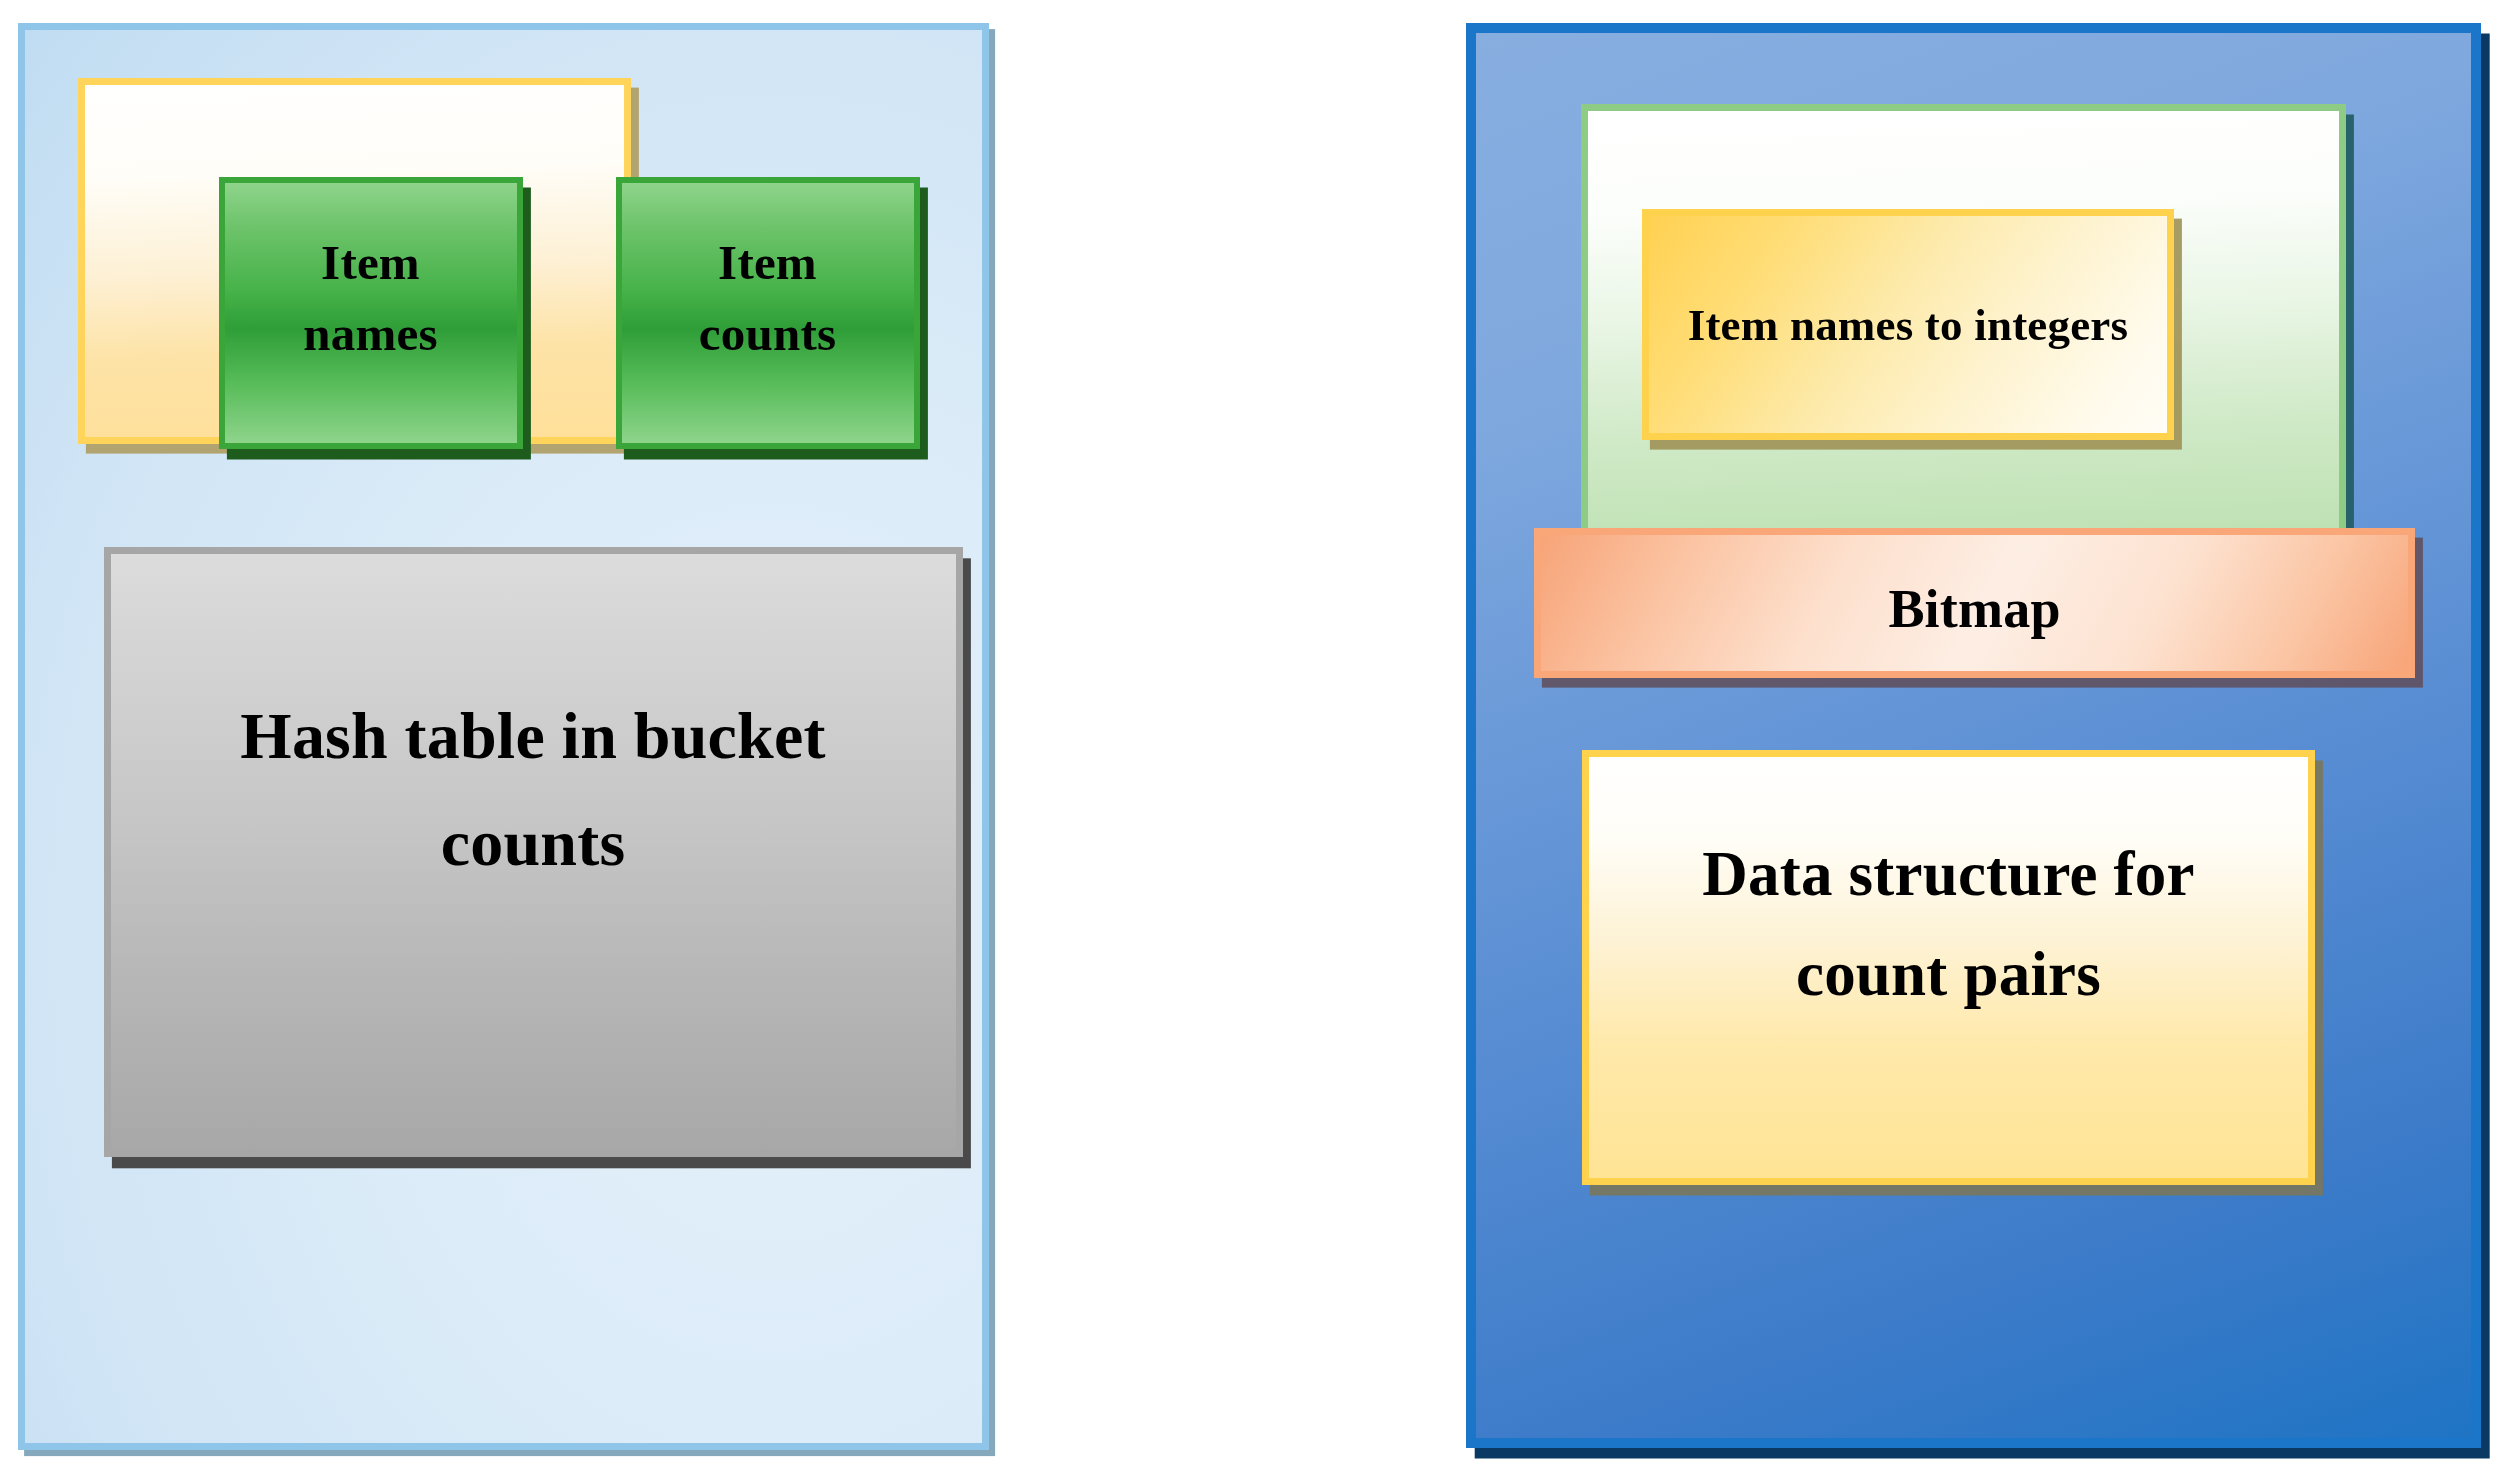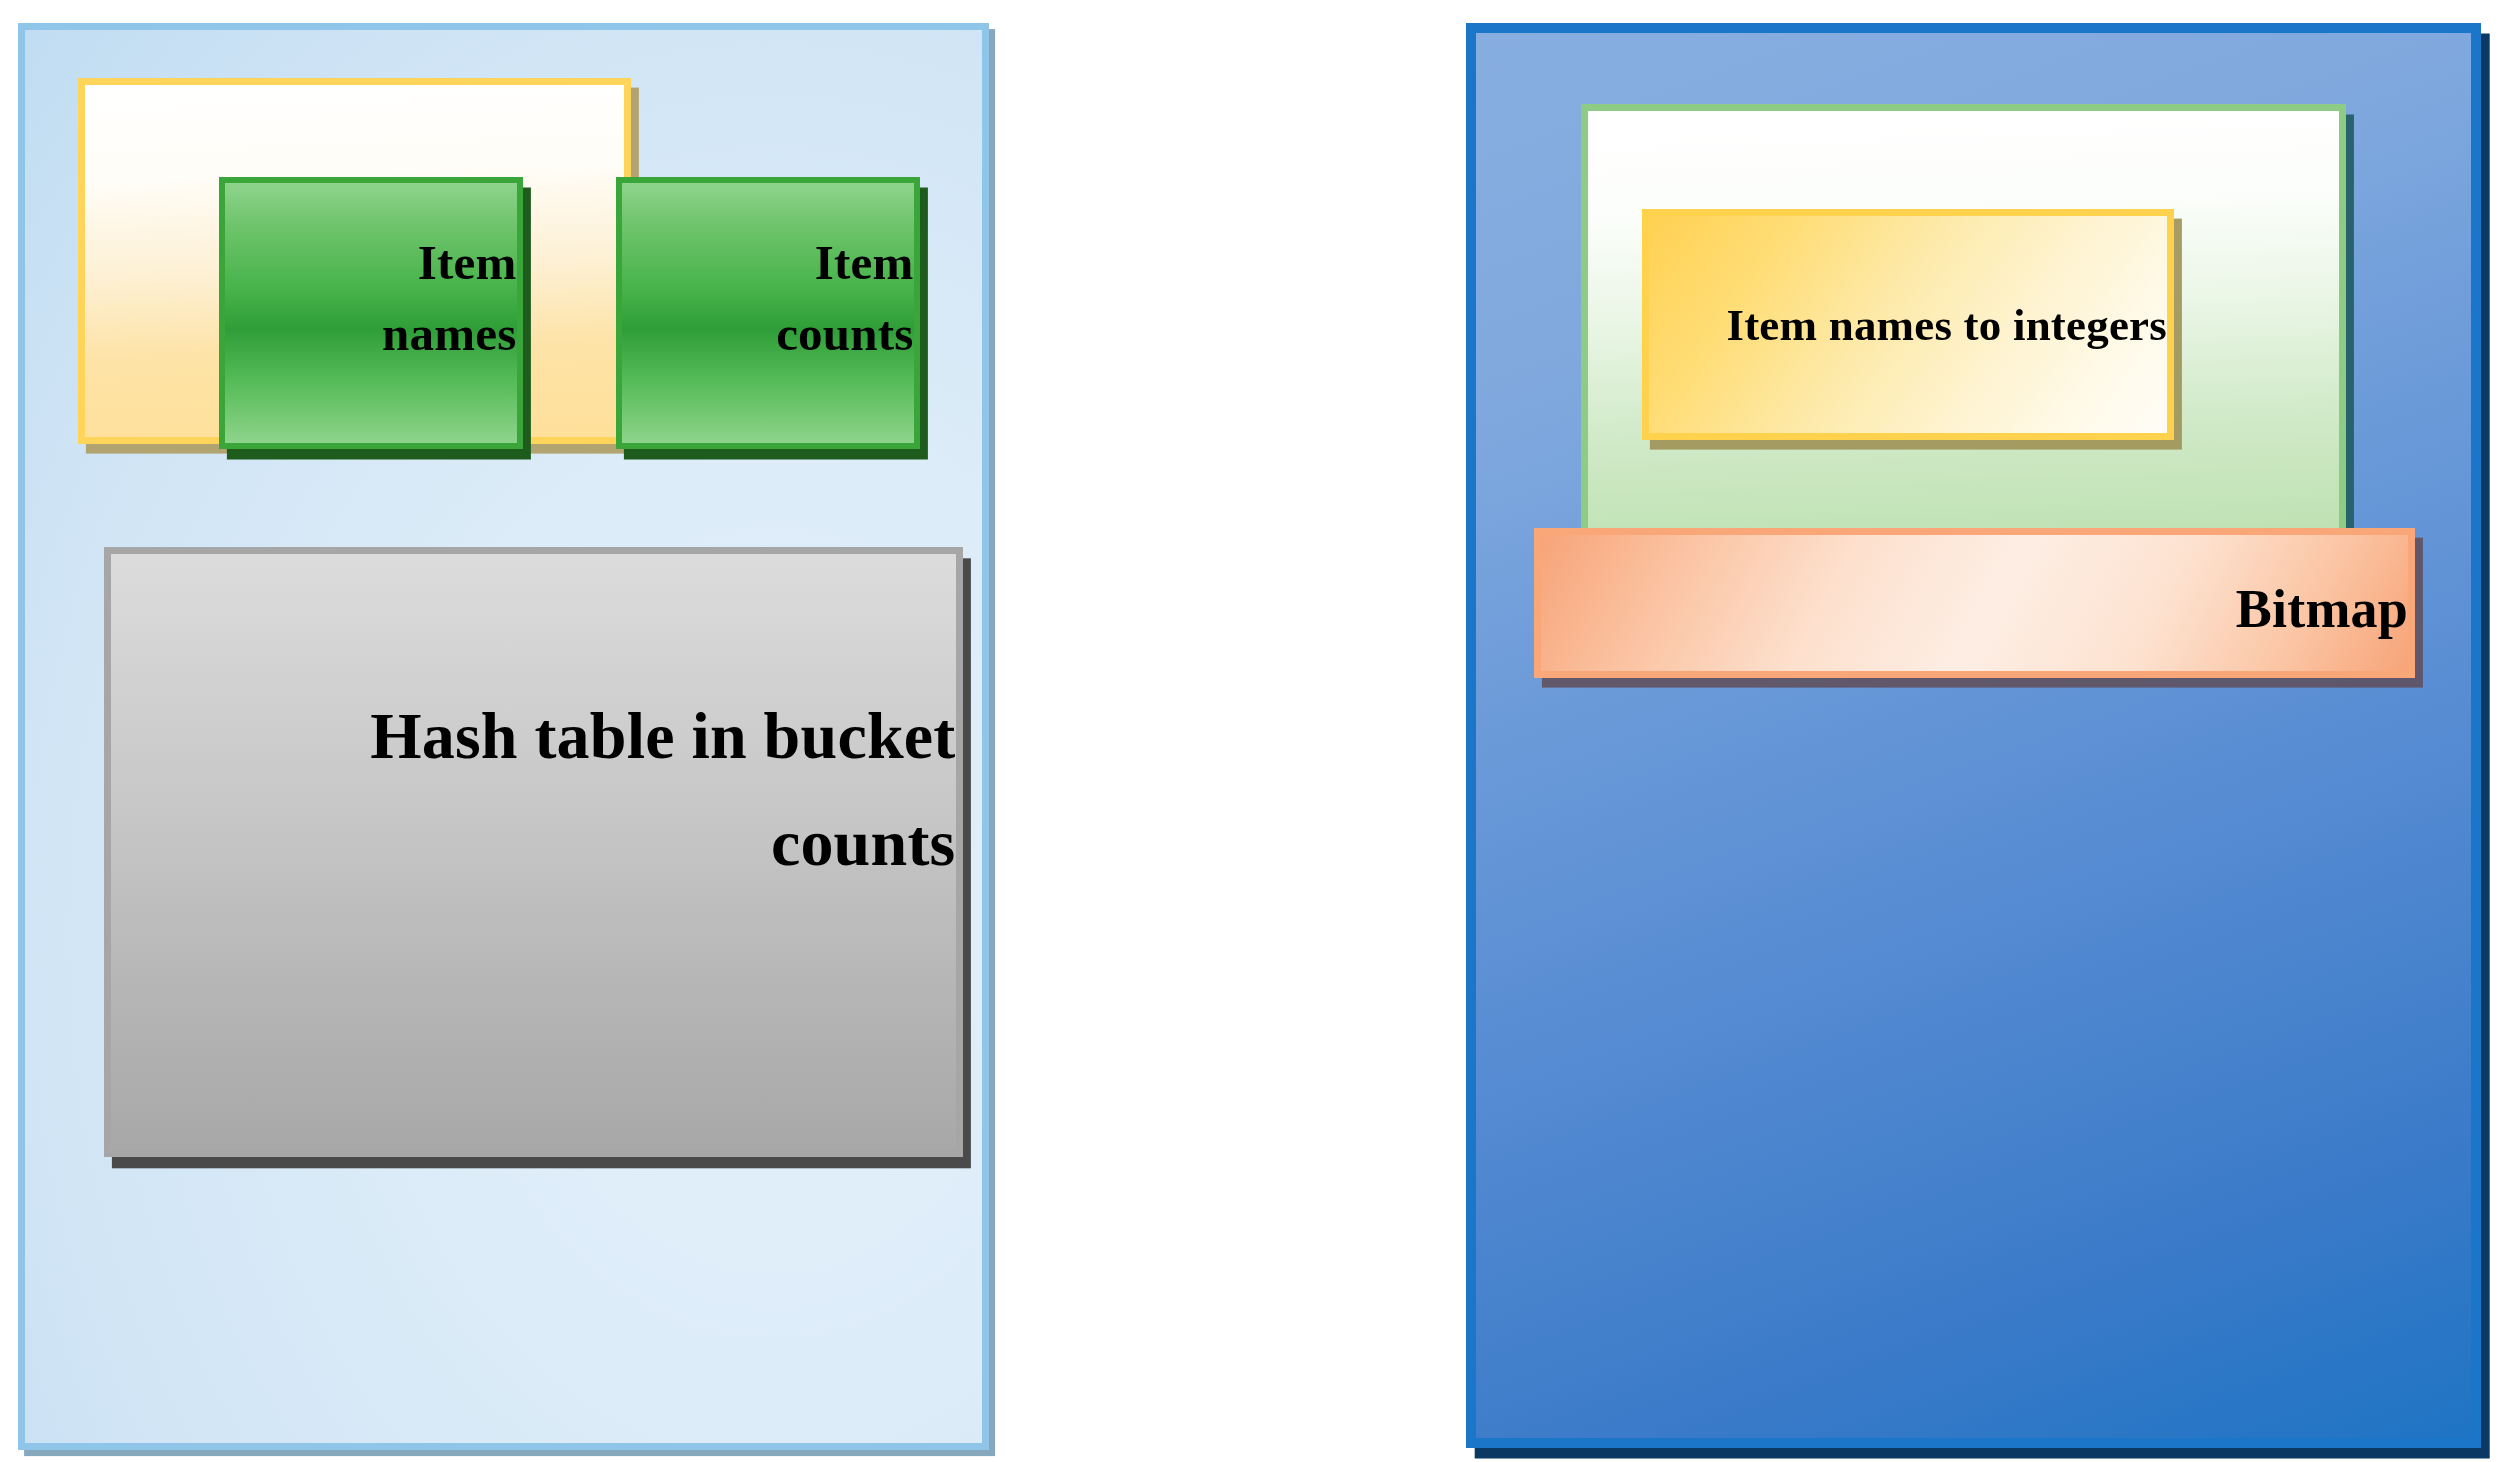--- a/index.html
+++ b/index.html
@@ -22,21 +22,21 @@
 
   
   .box {
     position: absolute;
     box-sizing: border-box;
   }
 
   .box-label {
     position: absolute;
     left: 0; right: 0;
-    text-align: right;
+    text-align: center;
     color: #000000;
     font-weight: bold;
     line-height: 1.45;
     white-space: pre-line;
     letter-spacing: 0.2px;
   }
 
   
   .panel-left {
     left: 17.5px;
@@ -227,17 +227,21 @@
       <div class="box yellow-inner">
         <div class="box-label">Item names to integers</div>
       </div>
 
     </div>
 
     <div class="box bitmap-box">
       <div class="box-label">Bitmap</div>
     </div>
 
+    <div class="box data-box">
+      <div class="box-label">Data structure for
+count pairs</div>
+    </div>
 
   </div>
 
 </div>
 
 
 </body></html>

